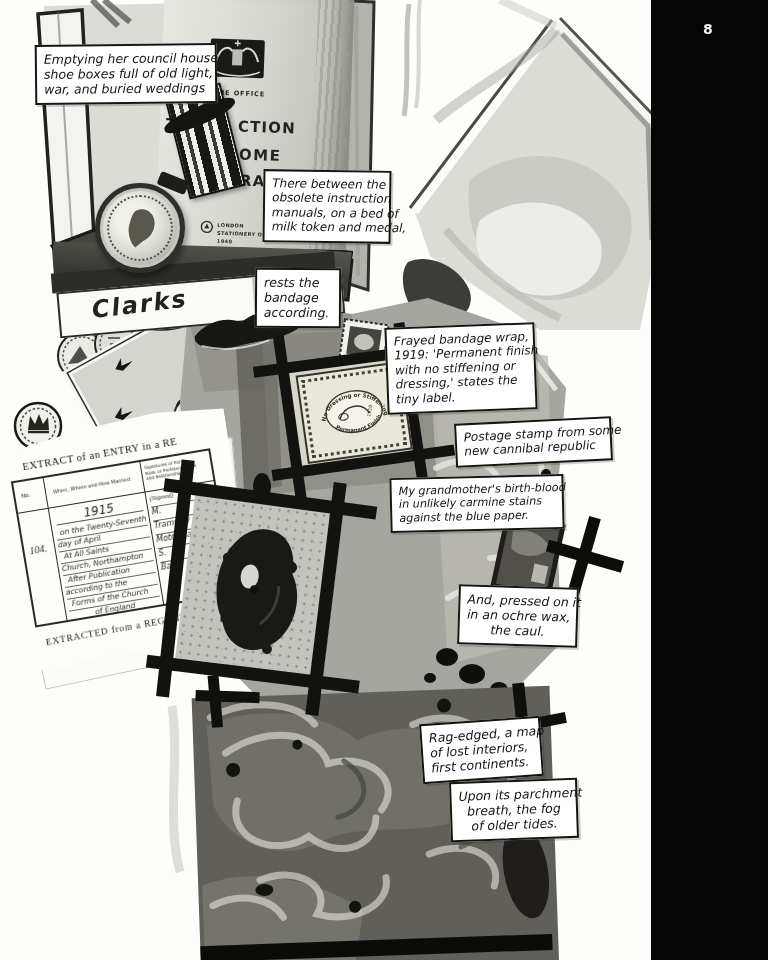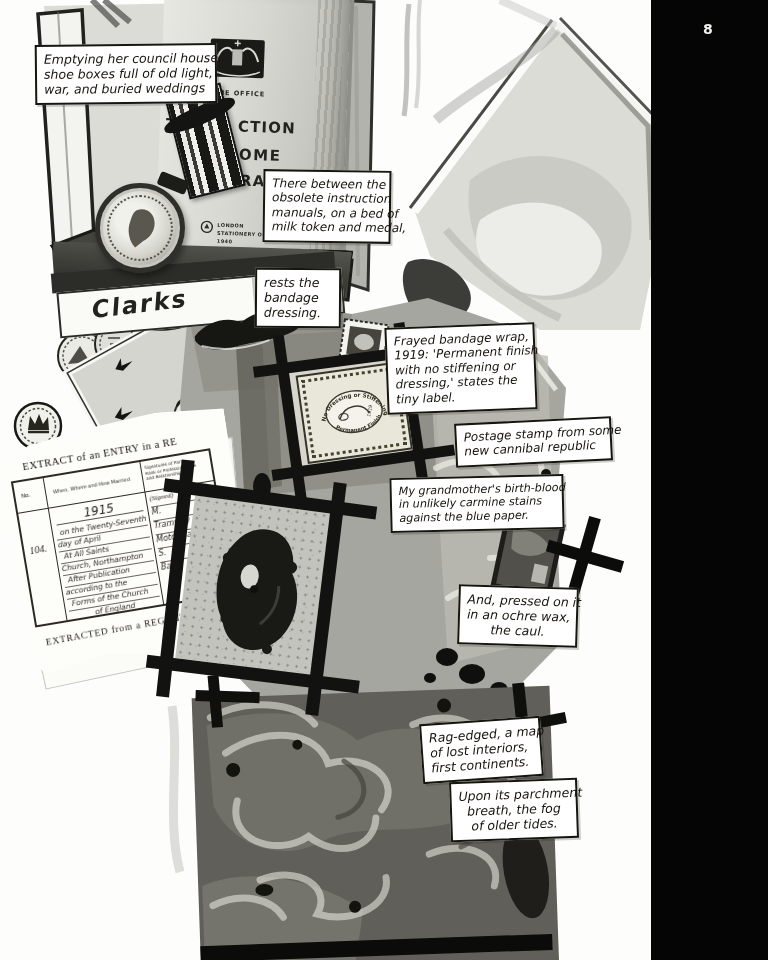--- a/index.html
+++ b/index.html
@@ -406,21 +406,21 @@
   </div>
   <div class="cap c2">
     <span>There between the</span>
     <span>obsolete instruction</span>
     <span>manuals, on a bed of</span>
     <span>milk token and medal,</span>
   </div>
   <div class="cap c3">
     <span>rests the</span>
     <span>bandage</span>
-    <span>dressing.</span>
+    <span>according.</span>
   </div>
   <div class="cap c4">
     <span>Frayed bandage wrap,</span>
     <span>1919: 'Permanent finish</span>
     <span>with no stiffening or</span>
     <span>dressing,' states the</span>
     <span>tiny label.</span>
   </div>
   <div class="cap c5">
     <span>Postage stamp from some</span>

